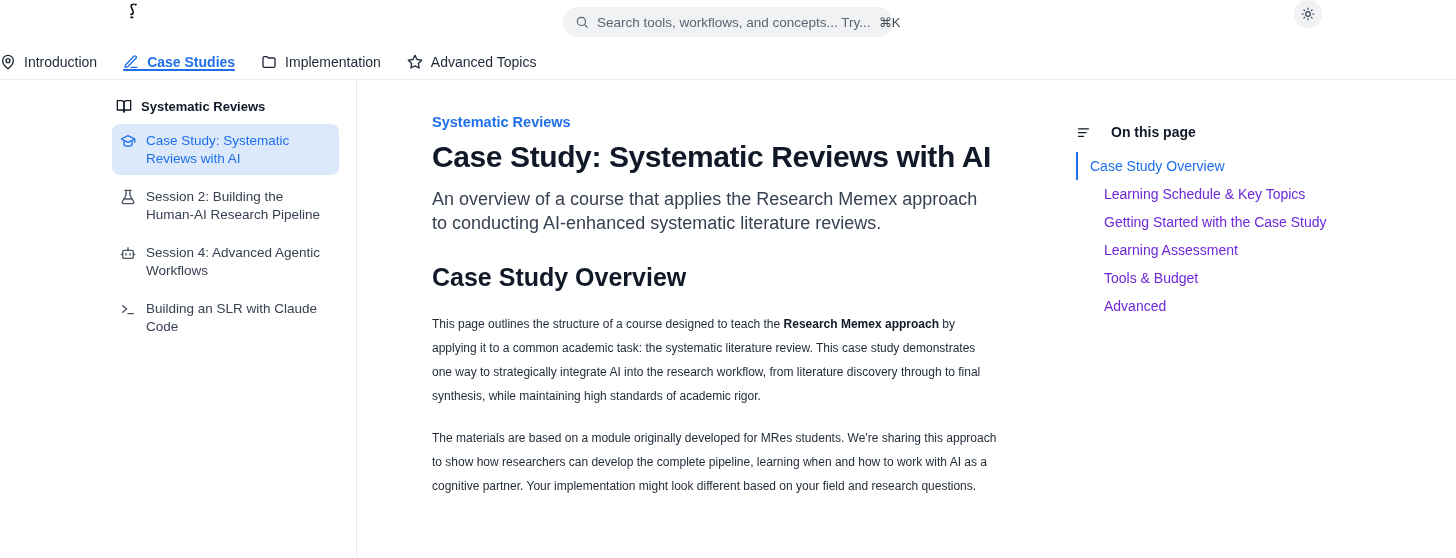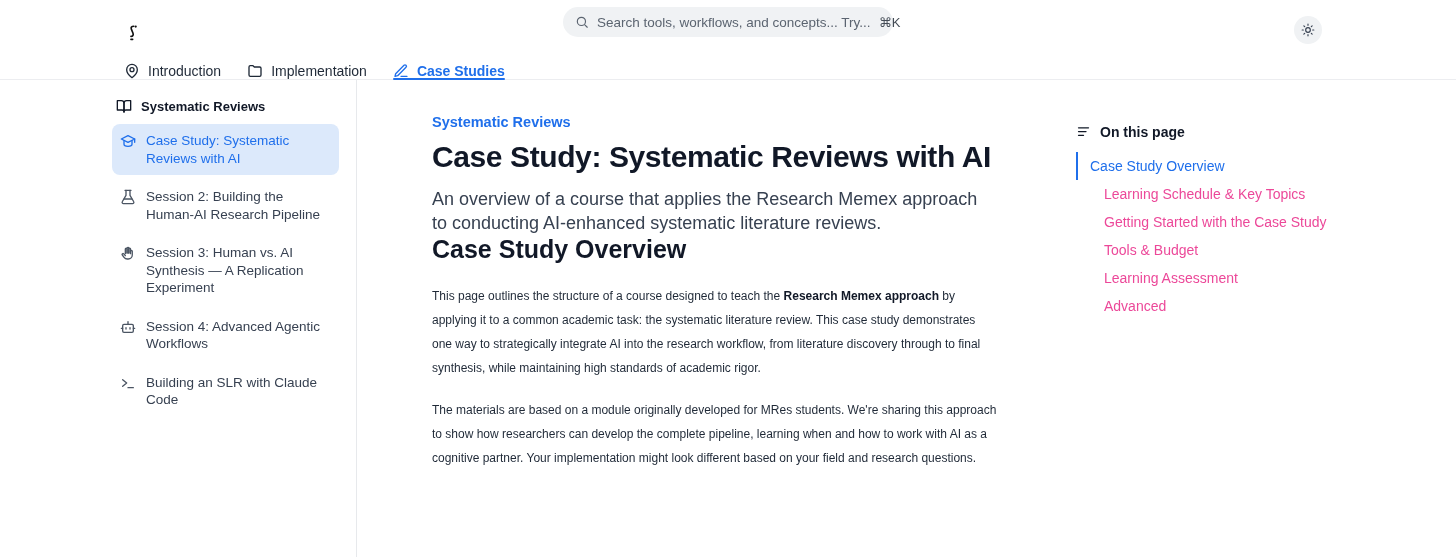--- a/index.html
+++ b/index.html
@@ -8,42 +8,42 @@
     width:1456px; height:558px; overflow:hidden;
     font-family:"Liberation Sans","DejaVu Sans",sans-serif;
     color:#111827; font-size:14px;
     -webkit-font-smoothing:antialiased;
   }
   svg { display:block; }
   .icn { flex:0 0 auto; }
 
   
   .header {
-    height:44px; display:flex; align-items:flex-end; position:relative;
+    height:44px; display:flex; align-items:flex-start; position:relative;
     padding:0 134px 0 124px;
   }
   .logo { color:#111111; cursor:pointer; }
   .searchbar {
     position:absolute; left:50%; top:50%; transform:translate(-50%,-50%);
     width:330px; height:30px; background:#f0f2f4; border-radius:15px;
     display:flex; align-items:center; gap:8px; padding:0 12px;
     color:#5b6470; font-size:13.5px; cursor:pointer; white-space:nowrap;
   }
   .searchbar .sicon { color:#5b6470; }
   .searchbar .kbd { margin-left:auto; color:#444c56; font-size:13px; }
   .theme-btn {
     margin-left:auto; width:28px; height:28px; border-radius:50%;
     background:#f0f2f4; display:flex; align-items:center; justify-content:center;
     color:#374151; border:none; cursor:pointer;
   }
 
   
   .tabbar {
-    display:flex; gap:26px; padding-left:124px; height:36px;
-    align-items:flex-end; border-bottom:1px solid #ecedf0;
+    display:flex; gap:26px; height:36px;
+    align-items:center; border-bottom:1px solid #ecedf0;
   }
   .tab {
     display:flex; align-items:center; gap:8px; font-size:14px;
     color:#1f2937; position:relative; cursor:pointer;
   }
   .tab .icn { color:#1f2937; }
   .tab.active { color:#1f6feb; font-weight:700; }
   .tab.active .icn { color:#1f6feb; }
   .tab.active::after {
     content:""; position:absolute; left:0; right:0; bottom:-1px;
@@ -76,34 +76,34 @@
   .main { flex:1; padding:34px 0 0 75px; }
   .main-inner { width:565px; }
   .eyebrow {
     color:#1f6feb; font-size:14.5px; font-weight:700; margin-bottom:10px;
     cursor:pointer;
   }
   h1.page-title {
     font-size:30px; font-weight:700; letter-spacing:-0.4px;
     color:#111827; margin-bottom:13px; white-space:nowrap;
   }
-  .subtitle { font-size:18px; line-height:24px; color:#374151; }
+  .subtitle { font-size:18px; line-height:24px; color:#374151; margin-bottom:28px; }
   h2.section-heading { font-size:25px; font-weight:700; color:#111827; margin-bottom:20px; }
   p.body { font-size:12px; line-height:24px; color:#1f2937; margin-bottom:18px; }
   p.body b { font-weight:700; color:#111827; }
 
   
   .toc { width:380px; padding:44px 116px 0 0; }
   .toc-header {
-    display:flex; gap:9px; font-size:14px;
+    display:flex; align-items:center; gap:20px; font-size:14px;
     font-weight:700; color:#111827; margin-bottom:12px;
   }
   .toc-header .icn { color:#111827; }
   .toc-item {
-    font-size:14px; line-height:20px; color:#ec4899;
+    font-size:14px; line-height:20px; color:#6d28d9;
     padding:4px 0 4px 12px; border-left:2px solid transparent; cursor:pointer;
   }
   .toc-item.sub { padding-left:26px; }
   .toc-item.active { color:#1f6feb; border-left-color:#1f6feb; font-weight:500; }
 </style>
 </head>
 <body>
 
 <div class="header">
   <span class="logo">
@@ -138,36 +138,44 @@
 <nav class="tabbar">
   <div class="tab">
     <span class="icn">
       <svg width="16" height="16" viewBox="0 0 24 24" fill="none" stroke="currentColor" stroke-width="2" stroke-linecap="round" stroke-linejoin="round">
         <path d="M20 10c0 6-8 12-8 12S4 16 4 10a8 8 0 1 1 16 0z"></path>
           <circle cx="12" cy="10" r="3"></circle>
       </svg>
     </span>
     <span>Introduction</span>
   </div>
-  <div class="tab">
-    <span class="icn">
-      <svg width="16" height="16" viewBox="0 0 24 24" fill="none" stroke="currentColor" stroke-width="2" stroke-linecap="round" stroke-linejoin="round">
-        <path d="M3 6a2 2 0 0 1 2-2h4l2 2h8a2 2 0 0 1 2 2v10a2 2 0 0 1-2 2H5a2 2 0 0 1-2-2z"></path>
-      </svg>
-    </span>
-    <span>Implementation</span>
-  </div>
   <div class="tab active">
     <span class="icn">
       <svg width="16" height="16" viewBox="0 0 24 24" fill="none" stroke="currentColor" stroke-width="2" stroke-linecap="round" stroke-linejoin="round">
         <path d="M12 20h9"></path>
           <path d="M16.5 3.5a2.12 2.12 0 0 1 3 3L7 19l-4 1 1-4Z"></path>
       </svg>
     </span>
     <span>Case Studies</span>
+  </div>
+  <div class="tab">
+    <span class="icn">
+      <svg width="16" height="16" viewBox="0 0 24 24" fill="none" stroke="currentColor" stroke-width="2" stroke-linecap="round" stroke-linejoin="round">
+        <path d="M3 6a2 2 0 0 1 2-2h4l2 2h8a2 2 0 0 1 2 2v10a2 2 0 0 1-2 2H5a2 2 0 0 1-2-2z"></path>
+      </svg>
+    </span>
+    <span>Implementation</span>
+  </div>
+  <div class="tab">
+    <span class="icn">
+      <svg width="16" height="16" viewBox="0 0 24 24" fill="none" stroke="currentColor" stroke-width="2" stroke-linecap="round" stroke-linejoin="round">
+        <path d="m12 2 3.1 6.3 6.9 1-5 4.9 1.2 6.8L12 17.8 5.8 21 7 14.2 2 9.3l6.9-1Z"></path>
+      </svg>
+    </span>
+    <span>Advanced Topics</span>
   </div>
 </nav>
 
 <div class="content">
 
   <aside class="sidebar">
     <div class="sb-header">
       <span class="icn">
         <svg width="16" height="16" viewBox="0 0 24 24" fill="none" stroke="currentColor" stroke-width="2" stroke-linecap="round" stroke-linejoin="round">
           <path d="M2 4h6a4 4 0 0 1 4 4v13a3 3 0 0 0-3-3H2z"></path>
@@ -192,31 +200,20 @@
       <span class="icn">
         <svg width="16" height="16" viewBox="0 0 24 24" fill="none" stroke="currentColor" stroke-width="2" stroke-linecap="round" stroke-linejoin="round">
           <path d="M9 2v7.5L3.6 18.8A2 2 0 0 0 5.3 22h13.4a2 2 0 0 0 1.7-3.2L15 9.5V2"></path>
             <path d="M7.5 2h9"></path>
             <path d="M6.3 15h11.4"></path>
         </svg>
       </span>
       <span>Session 2: Building the Human-AI Research Pipeline</span>
     </div>
 
-    <div class="sb-item">
-      <span class="icn">
-        <svg width="16" height="16" viewBox="0 0 24 24" fill="none" stroke="currentColor" stroke-width="2" stroke-linecap="round" stroke-linejoin="round">
-          <path d="M8 13V6a1.3 1.3 0 0 1 2.6 0v6"></path>
-            <path d="M10.6 12V4.8a1.3 1.3 0 0 1 2.6 0V12"></path>
-            <path d="M13.2 12V6a1.3 1.3 0 0 1 2.6 0v7"></path>
-            <path d="M15.8 9.5a1.3 1.3 0 0 1 2.6 0V15a6 6 0 0 1-6 6h-1.4a6 6 0 0 1-4.9-2.5L3.5 15a1.4 1.4 0 0 1 2.3-1.6L8 16"></path>
-        </svg>
-      </span>
-      <span>Session 3: Human vs. AI Synthesis — A Replication Experiment</span>
-    </div>
 
     <div class="sb-item">
       <span class="icn">
         <svg width="16" height="16" viewBox="0 0 24 24" fill="none" stroke="currentColor" stroke-width="2" stroke-linecap="round" stroke-linejoin="round">
           <path d="M12 8V4"></path>
             <rect x="4" y="8" width="16" height="12" rx="2"></rect>
             <path d="M2 14h2"></path>
             <path d="M20 14h2"></path>
             <path d="M9 13v2"></path>
             <path d="M15 13v2"></path>
@@ -258,19 +255,19 @@
             <path d="M4 12h12"></path>
             <path d="M4 18h8"></path>
         </svg>
       </span>
       <span>On this page</span>
     </div>
     <div class="toc-items">
       <div class="toc-item active">Case Study Overview</div>
       <div class="toc-item sub">Learning Schedule &amp; Key Topics</div>
       <div class="toc-item sub">Getting Started with the Case Study</div>
+      <div class="toc-item sub">Learning Assessment</div>
       <div class="toc-item sub">Tools &amp; Budget</div>
-      <div class="toc-item sub">Learning Assessment</div>
       <div class="toc-item sub">Advanced</div>
     </div>
   </aside>
 
 </div>
 
 </body></html>

